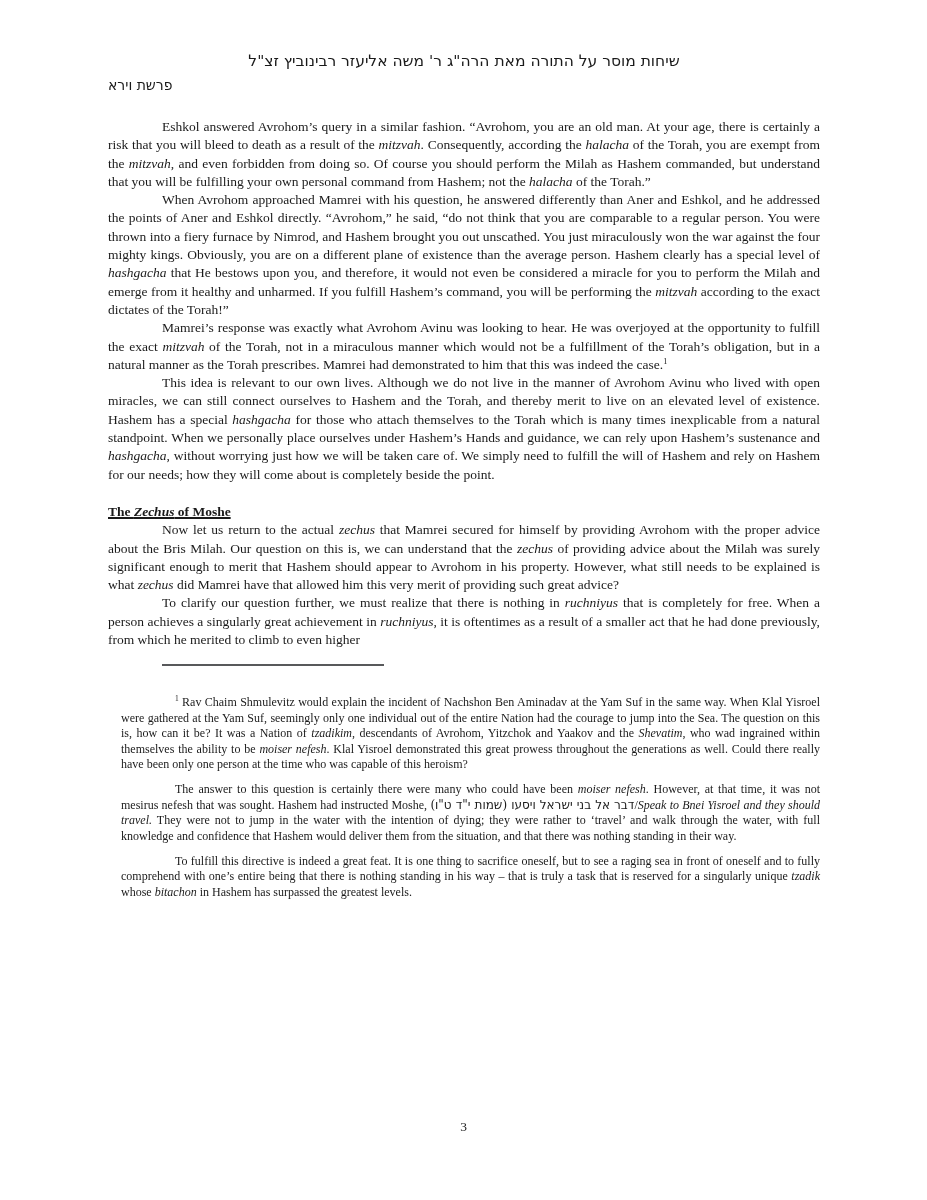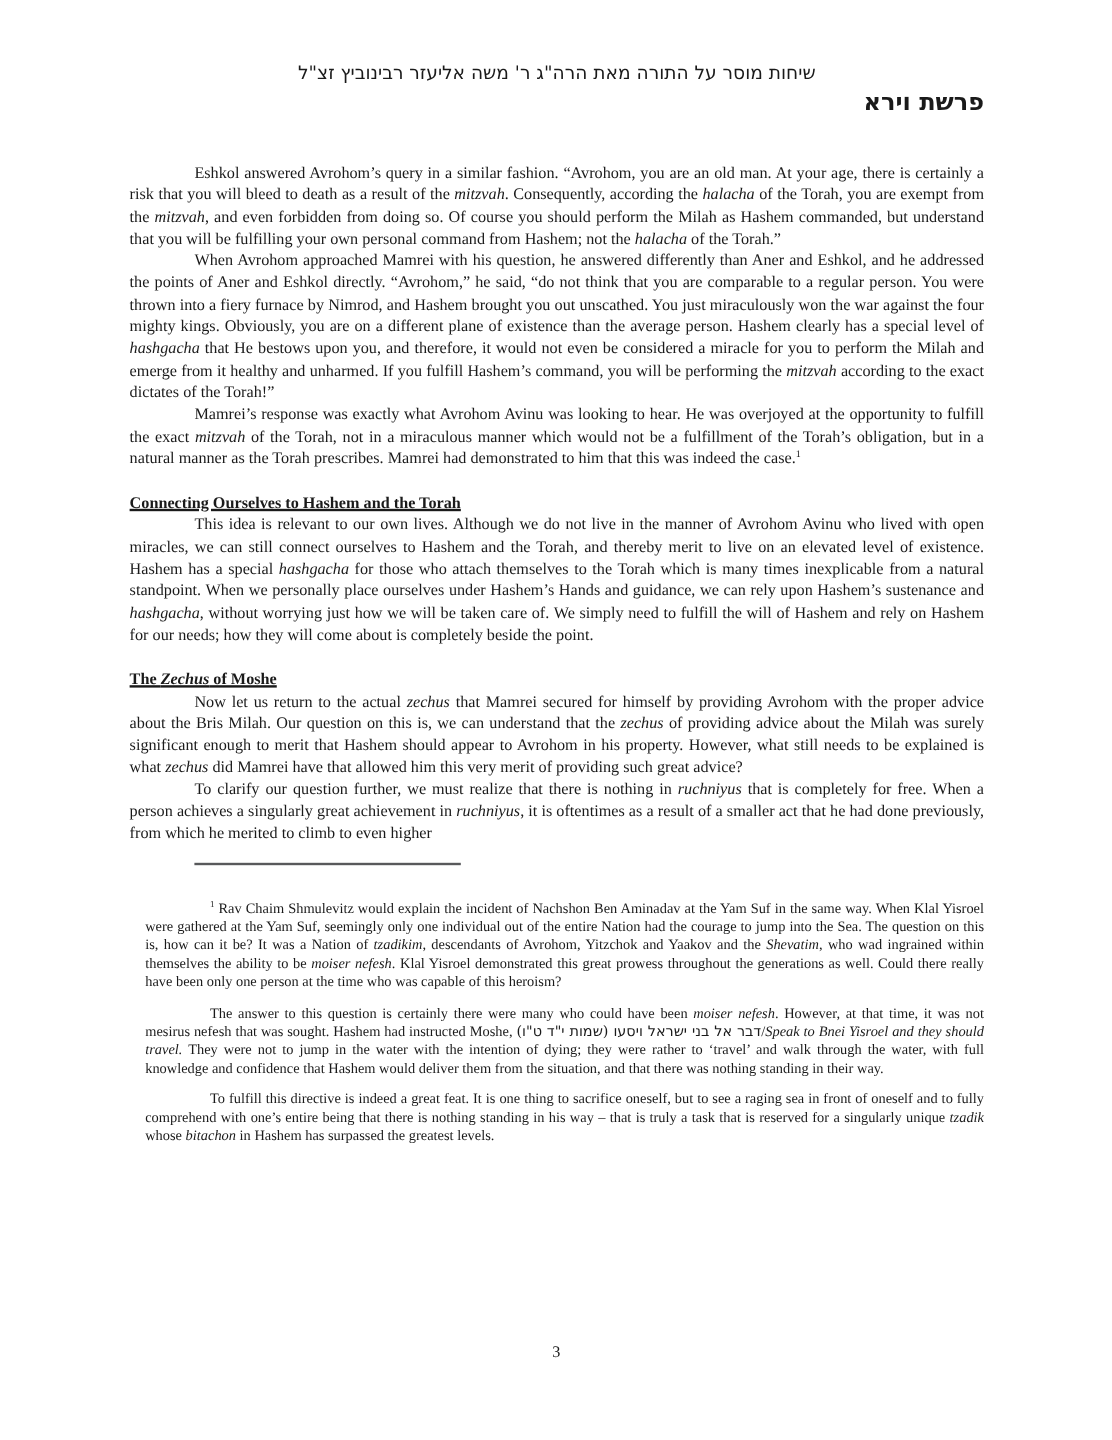--- a/index.html
+++ b/index.html
@@ -17,29 +17,29 @@
     left: 108px;
     top: 50px;
     width: 712px;
   }
   .title {
     text-align: center;
     font-size: 15.5px;
     line-height: 22px;
   }
   .subtitle {
-    text-align: right;
-    font-size: 20px;
-    font-weight: bold;
+    text-align: left;
+    font-size: 14px;
+    font-weight: normal;
     line-height: 20px;
     margin-top: 3px;
   }
   .he { font-family: "DejaVu Serif", "DejaVu Sans", serif; }
   .body {
-    margin-top: 40px;
+    margin-top: 23px;
     font-size: 13.5px;
     line-height: 18.3px;
     text-align: justify;
   }
   .body p { margin: 0; text-indent: 54px; }
   .body h2 {
     font-size: 13.5px;
     line-height: 18.3px;
     font-weight: bold;
     text-decoration: underline;
@@ -75,21 +75,20 @@
 <body>
 
 <div class="page">
   <div class="content">
     <div class="title he" dir="rtl">שיחות מוסר על התורה מאת הרה"ג ר' משה אליעזר רבינוביץ זצ"ל</div>
     <div class="subtitle he" dir="rtl">פרשת וירא</div>
     <div class="body">
         <p><span>Eshkol answered Avrohom’s query in a similar fashion. “Avrohom, you are an old man. At your age, there is certainly a risk that you will bleed to death as a result of the </span><span class="it">mitzvah</span><span>. Consequently, according the </span><span class="it">halacha</span><span> of the Torah, you are exempt from the </span><span class="it">mitzvah</span><span>, and even forbidden from doing so. Of course you should perform the Milah as Hashem commanded, but understand that you will be fulfilling your own personal command from Hashem; not the </span><span class="it">halacha</span><span> of the Torah.”</span></p>
         <p><span>When Avrohom approached Mamrei with his question, he answered differently than Aner and Eshkol, and he addressed the points of Aner and Eshkol directly.  “Avrohom,” he said, “do not think that you are comparable to a regular person. You were thrown into a fiery furnace by Nimrod, and Hashem brought you out unscathed. You just miraculously won the war against the four mighty kings. Obviously, you are on a different plane of existence than the average person. Hashem clearly has a special level of </span><span class="it">hashgacha</span><span> that He bestows upon you, and therefore, it would not even be considered a miracle for you to perform the Milah and emerge from it healthy and unharmed. If you fulfill Hashem’s command, you will be performing the </span><span class="it">mitzvah</span><span> according to the exact dictates of the Torah!”</span></p>
         <p><span>Mamrei’s response was exactly what Avrohom Avinu was looking to hear. He was overjoyed at the opportunity to fulfill the exact </span><span class="it">mitzvah</span><span> of the Torah, not in a miraculous manner which would not be a fulfillment of the Torah’s obligation, but in a natural manner as the Torah prescribes. Mamrei had demonstrated to him that this was indeed the case.</span><span class="sup">1</span></p>
-        <h2><span>Connecting Ourselves to Hashem and the Torah</span></h2>
         <p><span>This idea is relevant to our own lives. Although we do not live in the manner of Avrohom Avinu who lived with open miracles, we can still connect ourselves to Hashem and the Torah, and thereby merit to live on an elevated level of existence. Hashem has a special </span><span class="it">hashgacha</span><span> for those who attach themselves to the Torah which is many times inexplicable from a natural standpoint. When we personally place ourselves under Hashem’s Hands and guidance, we can rely upon Hashem’s sustenance and </span><span class="it">hashgacha</span><span>, without worrying just how we will be taken care of. We simply need to fulfill the will of Hashem and rely on Hashem for our needs; how they will come about is completely beside the point.</span></p>
         <h2><span>The </span><span class="it">Zechus</span><span> of Moshe</span></h2>
         <p><span>Now let us return to the actual </span><span class="it">zechus</span><span> that Mamrei secured for himself by providing Avrohom with the proper advice about the Bris Milah. Our question on this is, we can understand that the </span><span class="it">zechus</span><span> of providing advice about the Milah was surely significant enough to merit that Hashem should appear to Avrohom in his property. However, what still needs to be explained is what </span><span class="it">zechus</span><span> did Mamrei have that allowed him this very merit of providing such great advice?</span></p>
         <p><span>To clarify our question further, we must realize that there is nothing in </span><span class="it">ruchniyus</span><span> that is completely for free. When a person achieves a singularly great achievement in </span><span class="it">ruchniyus</span><span>, it is oftentimes as a result of a smaller act that he had done previously, from which he merited to climb to even higher</span></p>
       </div>
     <div class="footnote-sep"></div>
     <div class="footnotes">
         <p><span class="sup">1</span><span> Rav Chaim Shmulevitz would explain the incident of Nachshon Ben Aminadav at the Yam Suf in the same way. When Klal Yisroel were gathered at the Yam Suf, seemingly only one individual out of the entire Nation had the courage to jump into the Sea. The question on this is, how can it be? It was a Nation of </span><span class="it">tzadikim</span><span>, descendants of Avrohom, Yitzchok and Yaakov and the </span><span class="it">Shevatim</span><span>, who wad ingrained within themselves the ability to be </span><span class="it">moiser nefesh</span><span>. Klal Yisroel demonstrated this great prowess throughout the generations as well. Could there really have been only one person at the time who was capable of this heroism?</span></p>
         <p><span>The answer to this question is certainly there were many who could have been </span><span class="it">moiser nefesh</span><span>. However, at that time, it was not mesirus nefesh that was sought. Hashem had instructed Moshe, </span><span class="he" dir="rtl"><span>דבר אל בני ישראל </span><span class="un">ויסעו</span><span> (שמות י"ד ט"ו)</span></span><span>/</span><span class="it">Speak to Bnei Yisroel </span><span class="it un">and they should travel.</span><span> They were not to jump in the water with the intention of dying; they were rather to ‘travel’ and walk through the water, with full knowledge and confidence that Hashem would deliver them from the situation, and that there was nothing standing in their way.</span></p>
         <p><span>To fulfill this directive is indeed a great feat. It is one thing to sacrifice oneself, but to see a raging sea in front of oneself and to fully comprehend with one’s entire being that there is nothing standing in his way – that is truly a task that is reserved for a singularly unique </span><span class="it">tzadik</span><span> whose </span><span class="it">bitachon</span><span> in Hashem has surpassed the greatest levels.</span></p>

